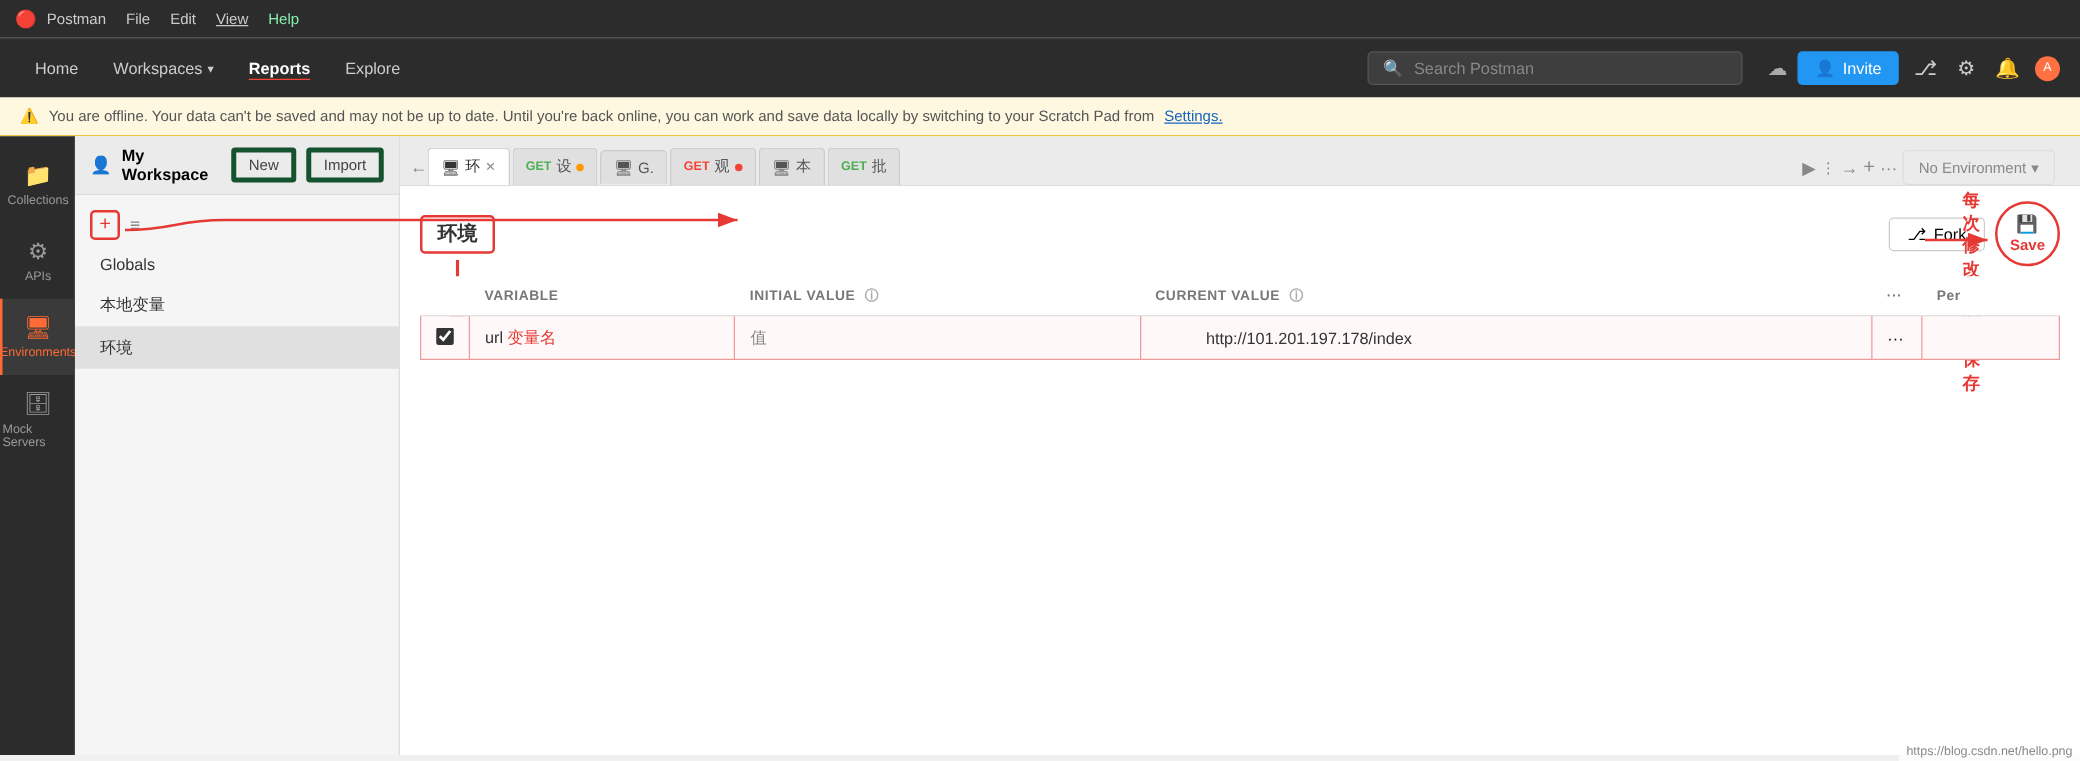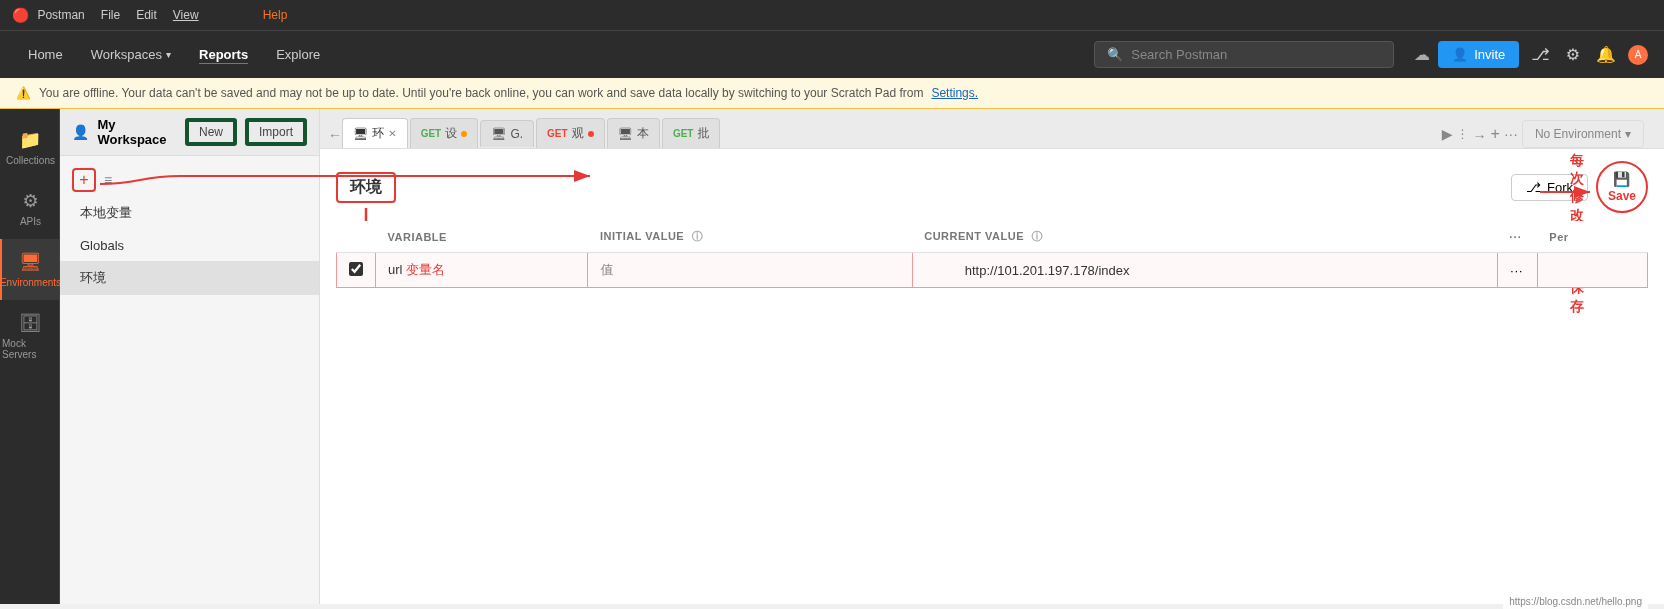--- a/index.html
+++ b/index.html
@@ -334,21 +334,21 @@
     
     .table-wrapper {
       position: relative;
       flex: 1;
     }
 
     
     .bottom-url {
       position: fixed;
       bottom: 0;
-      right: 16px;
+      right: 0;
       color: #888;
       font-size: 10px;
       padding: 2px 6px;
       background: rgba(255,255,255,0.8);
       text-align: right;
     }
 
     .checkbox-input {
       width: 14px;
       height: 14px;
@@ -358,21 +358,21 @@
 </head>
 <body>
 
 <div class="titlebar">
   <span style="font-size:14px;">🔴</span>
   <span style="color:#ccc;font-size:12px;">Postman</span>
   <div class="titlebar-menu">
     <span style="color:#ccc;font-size:12px;cursor:pointer;">File</span>
     <span style="color:#ccc;font-size:12px;cursor:pointer;">Edit</span>
     <span style="color:#ccc;font-size:12px;cursor:pointer;text-decoration:underline;">View</span>
-    <span style="color:#f97316;font-size:12px;cursor:pointer;margin-left:48px;">Help</span>
+    <span style="color:#86efac;font-size:12px;cursor:pointer;">Help</span>
   </div>
 </div>
 
 <div class="navbar">
   <div class="nav-item">Home</div>
   <div class="nav-item nav-workspaces">
     <span>Workspaces</span>
     <span class="nav-chevron">▾</span>
   </div>
   <div class="nav-item bold" style="text-decoration:underline;text-underline-offset:4px;text-decoration-color:#f44336;">Reports</div>
@@ -446,22 +446,22 @@
               <marker id="arrowhead1" markerWidth="8" markerHeight="6" refX="8" refY="3" orient="auto">
                 <polygon points="0 0, 8 3, 0 6" fill="#e53935"></polygon>
               </marker>
             </defs>
             <path d="M 0,18 C 40,18 40,10 80,10 L 490,10" stroke="#e53935" stroke-width="2" fill="none" marker-end="url(#arrowhead1)"></path>
           </svg>
         </div>
         <span class="filter-icon">≡</span>
       </div>
 
+      <div class="list-item">Globals</div>
       <div class="list-item">本地变量</div>
-      <div class="list-item">Globals</div>
       <div class="list-item active">环境</div>
     </div>
   </div>
 
   <div class="right-section">
 
     <div class="tab-bar">
       <div style="display:flex;align-items:center;margin-right:4px;">
         <button style="background:transparent;border:none;color:#888;cursor:pointer;font-size:14px;">←</button>
         <div class="tab active">

